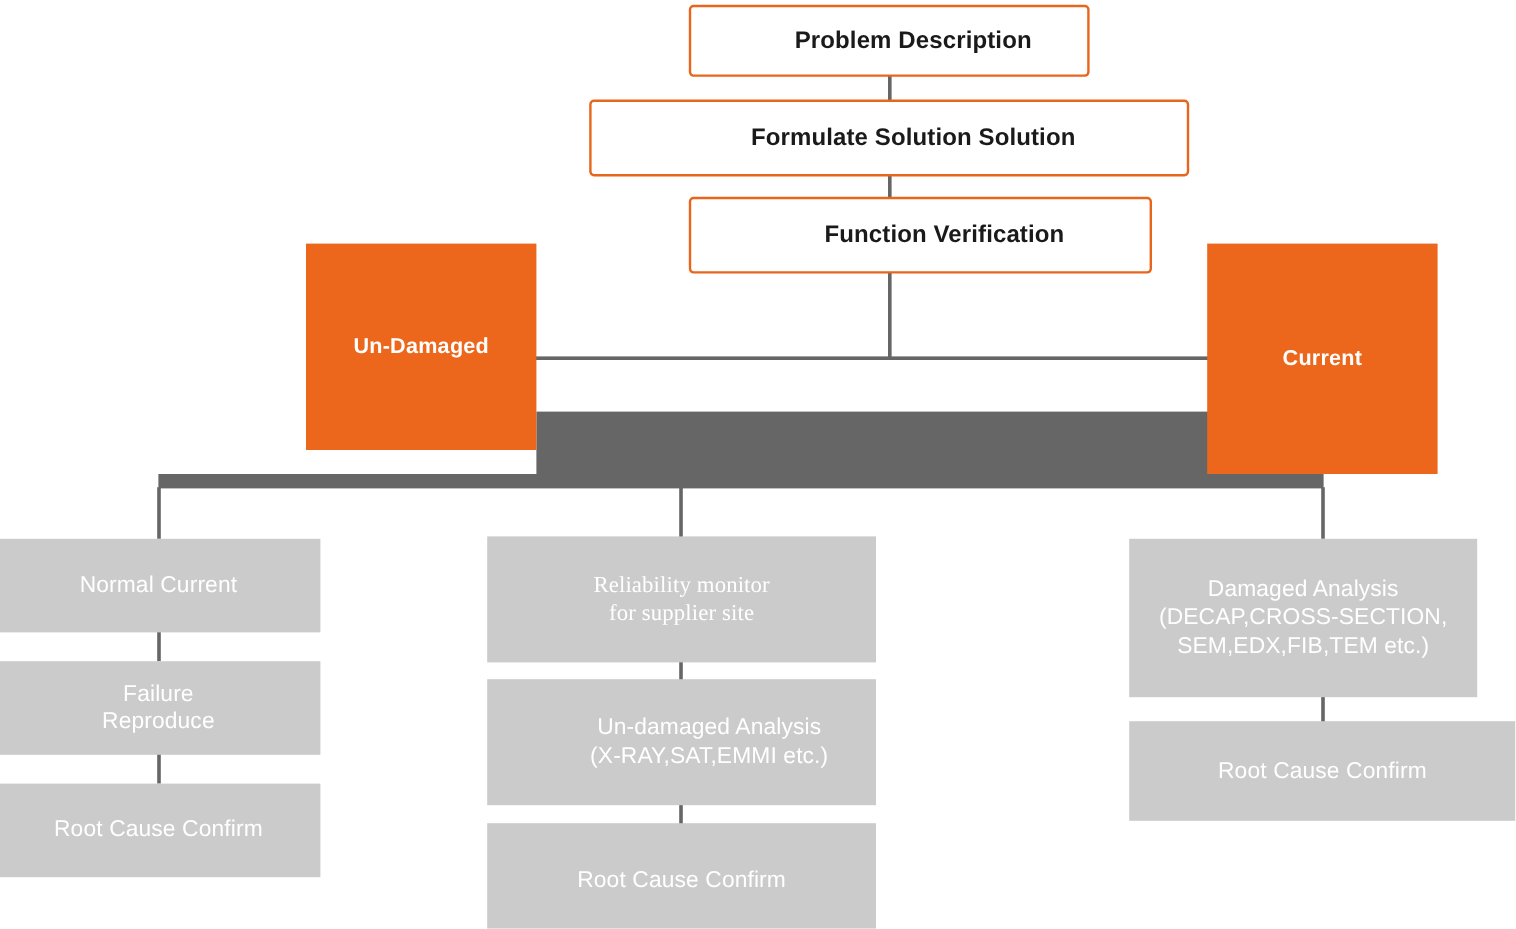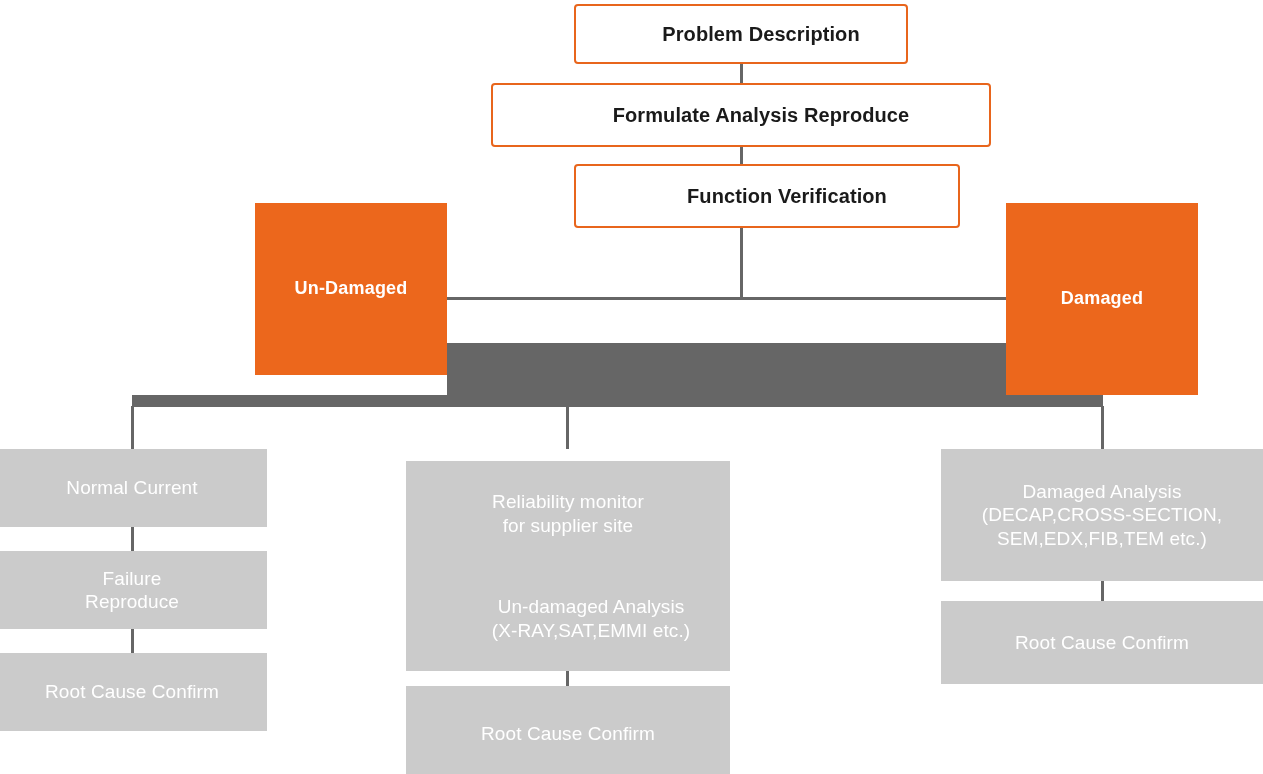--- a/index.html
+++ b/index.html
@@ -87,77 +87,77 @@
 
 <div id="canvas">
 
   <div class="node box-outline layer-node" style="left:574px; top:4px; width:334px; height:60px;">
     <span>Problem Description</span>
   </div>
 
   <div class="conn-v layer-conn" style="left:740px; top:63px; height:21px;"></div>
 
   <div class="node box-outline layer-node" style="left:491px; top:83px; width:500px; height:64px;">
-    <span>Formulate Analysis Reproduce</span>
+    <span>Formulate Solution Solution</span>
   </div>
 
   <div class="conn-v layer-conn" style="left:740px; top:146px; height:19px;"></div>
 
   <div class="node box-outline layer-node" style="left:574px; top:164px; width:386px; height:64px;">
     <span>Function Verification</span>
   </div>
 
   <div class="conn-v layer-conn" style="left:740px; top:227px; height:73px;"></div>
 
   <div class="conn-h layer-conn" style="left:445px; top:297px; width:570px;"></div>
 
   <div class="band layer-band" style="left:447px; top:343px; width:656px; height:52px;"></div>
   <div class="band layer-band" style="left:132px; top:395px; width:971px; height:12px;"></div>
 
   <div class="node box-orange layer-orange" style="left:255px; top:203px; width:192px; height:172px;">
     <span>Un-Damaged</span>
   </div>
 
   <div class="node box-orange layer-orange" style="left:1006px; top:203px; width:192px; height:192px;">
-    <span>Damaged</span>
+    <span>Current</span>
   </div>
 
   <div class="conn-v layer-conn" style="left:131px; top:406px; height:43px;"></div>
   <div class="conn-v layer-conn" style="left:566px; top:406px; height:43px;"></div>
   <div class="conn-v layer-conn" style="left:1101px; top:406px; height:43px;"></div>
 
   <div class="node box-gray layer-node" style="left:-3px; top:449px; width:270px; height:78px;">
     <span class="ml">Normal Current</span>
   </div>
   <div class="conn-v layer-conn" style="left:131px; top:526px; height:25px;"></div>
 
   <div class="node box-gray layer-node" style="left:-3px; top:551px; width:270px; height:78px;">
     <span class="ml">Failure<br>Reproduce</span>
   </div>
   <div class="conn-v layer-conn" style="left:131px; top:628px; height:25px;"></div>
 
   <div class="node box-gray layer-node" style="left:-3px; top:653px; width:270px; height:78px;">
     <span class="ml">Root Cause Confirm</span>
   </div>
 
-  <div class="node box-gray layer-node" style="left:406px; top:461px; width:324px; height:105px;">
+  <div class="node box-gray layer-node" style="left:406px; top:447px; width:324px; height:105px;font-family:Liberation Serif, serif;">
     <span class="ml">Reliability monitor<br>for supplier site</span>
   </div>
   <div class="conn-v layer-conn" style="left:566px; top:551px; height:18px;"></div>
 
   <div class="node box-gray layer-node" style="left:406px; top:566px; width:324px; height:105px;padding-left:46px;">
     <span class="ml">Un-damaged Analysis<br>(X-RAY,SAT,EMMI etc.)</span>
   </div>
   <div class="conn-v layer-conn" style="left:566px; top:670px; height:18px;"></div>
 
   <div class="node box-gray layer-node" style="left:406px; top:686px; width:324px; height:95px;">
     <span class="ml">Root Cause Confirm</span>
   </div>
 
-  <div class="node box-gray layer-node" style="left:941px; top:449px; width:322px; height:132px;">
+  <div class="node box-gray layer-node" style="left:941px; top:449px; width:290px; height:132px;">
     <span class="ml">Damaged Analysis<br>(DECAP,CROSS-SECTION,<br>SEM,EDX,FIB,TEM etc.)</span>
   </div>
   <div class="conn-v layer-conn" style="left:1101px; top:580px; height:22px;"></div>
 
   <div class="node box-gray layer-node" style="left:941px; top:601px; width:322px; height:83px;">
     <span class="ml">Root Cause Confirm</span>
   </div>
 
 </div>
 

